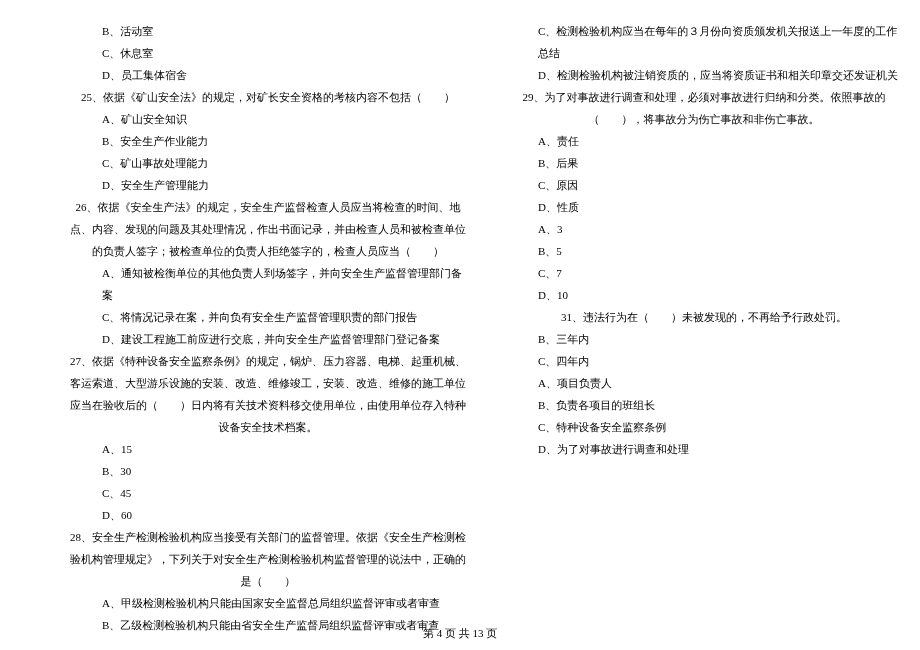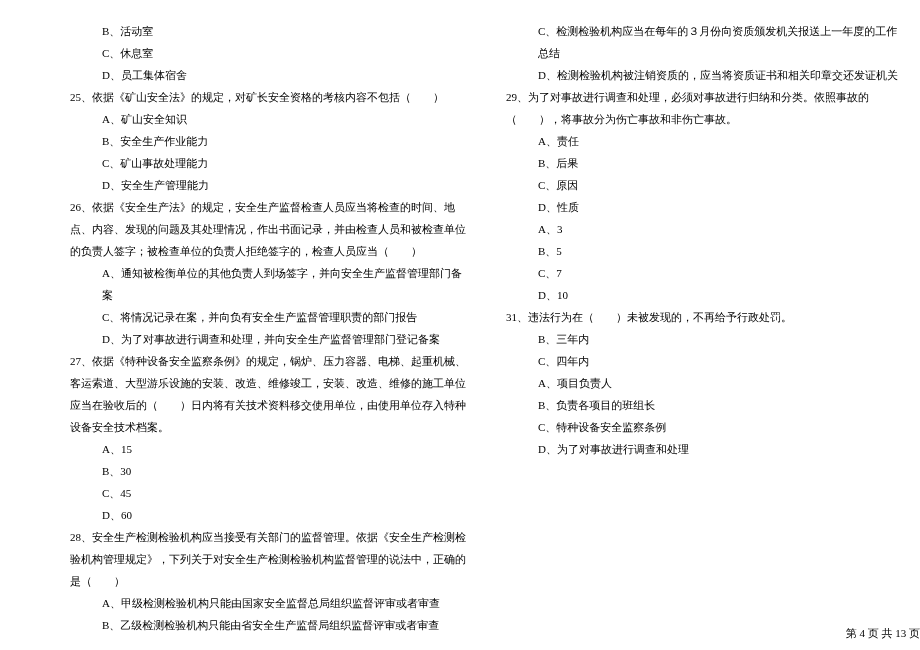--- a/index.html
+++ b/index.html
@@ -26,44 +26,45 @@
       padding-right: 25px;
     }
     .column.right {
       padding-left: 15px;
     }
     .option {
       padding-left: 32px;
     }
     .question {
       text-indent: 0;
+      text-align: center;
     }
     .footer {
-      text-align: right;
+      text-align: center;
       font-size: 11px;
       padding-top: 6px;
     }
   </style>
 </head>
 <body>
 
 <div class="page">
   <div class="column left">
     <div class="option">B、活动室</div>
     <div class="option">C、休息室</div>
     <div class="option">D、员工集体宿舍</div>
     <div class="question">25、依据《矿山安全法》的规定，对矿长安全资格的考核内容不包括（　　）</div>
     <div class="option">A、矿山安全知识</div>
     <div class="option">B、安全生产作业能力</div>
     <div class="option">C、矿山事故处理能力</div>
     <div class="option">D、安全生产管理能力</div>
     <div class="question">26、依据《安全生产法》的规定，安全生产监督检查人员应当将检查的时间、地点、内容、发现的问题及其处理情况，作出书面记录，并由检查人员和被检查单位的负责人签字；被检查单位的负责人拒绝签字的，检查人员应当（　　）</div>
     <div class="option">A、通知被检衡单位的其他负责人到场签字，并向安全生产监督管理部门备案</div>
     <div class="option">C、将情况记录在案，并向负有安全生产监督管理职责的部门报告</div>
-    <div class="option">D、为了对事故进行调查和处理，并向安全生产监督管理部门登记备案</div>
+    <div class="option">D、建设工程施工前应进行交底，并向安全生产监督管理部门登记备案</div>
     <div class="question">27、依据《特种设备安全监察条例》的规定，锅炉、压力容器、电梯、起重机械、客运索道、大型游乐设施的安装、改造、维修竣工，安装、改造、维修的施工单位应当在验收后的（　　）日内将有关技术资料移交使用单位，由使用单位存入特种设备安全技术档案。</div>
     <div class="option">A、15</div>
     <div class="option">B、30</div>
     <div class="option">C、45</div>
     <div class="option">D、60</div>
     <div class="question">28、安全生产检测检验机构应当接受有关部门的监督管理。依据《安全生产检测检验机构管理规定》，下列关于对安全生产检测检验机构监督管理的说法中，正确的是（　　）</div>
     <div class="option">A、甲级检测检验机构只能由国家安全监督总局组织监督评审或者审查</div>
     <div class="option">B、乙级检测检验机构只能由省安全生产监督局组织监督评审或者审查</div>
   </div>
 

